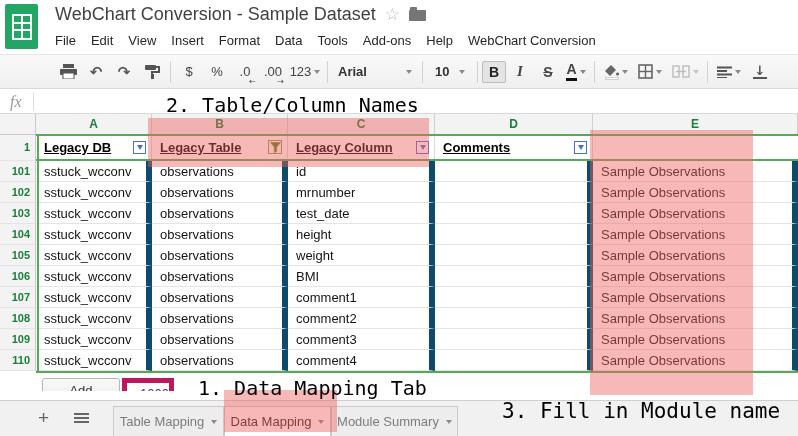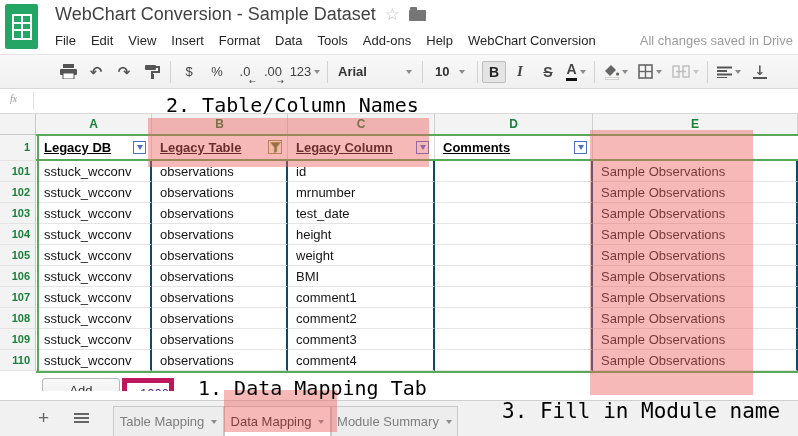--- a/index.html
+++ b/index.html
@@ -43,21 +43,21 @@
   .a-color{font-weight:bold;font-size:14px;border-bottom:3px solid #111;line-height:14px;height:16px;}
   .fill-wrap{display:flex;flex-direction:column;align-items:center;gap:1px;}
   .color-bar{width:14px;height:3px;background:#fdfcf0;border:1px solid #cfcfcf;box-sizing:border-box;}
   .valign{border-bottom:2px solid #555;padding:0 2px;font-family:"DejaVu Sans",sans-serif;
        font-size:13px;font-weight:bold;color:#555;line-height:13px;}
 
   
   .fxbar{position:absolute;top:89px;left:0;right:0;height:25px;background:#fff;
        border-bottom:1px solid #d9d9d9;box-sizing:border-box;}
   .fx-label{position:absolute;left:10px;top:4px;font-family:"Liberation Serif",serif;
-       font-style:italic;font-size:10px;color:#999;}
+       font-style:italic;font-size:16px;color:#999;}
   .fx-divider{position:absolute;left:33px;top:3px;width:1px;height:18px;background:#e0e0e0;}
 
   
   .col-letters{position:absolute;top:114px;left:0;display:flex;height:21px;background:#f3f3f3;
        border-bottom:1px solid #c9c9c9;box-sizing:border-box;width:798px;}
   .corner{width:36px;border-right:1px solid #c9c9c9;box-sizing:border-box;background:#f3f3f3;}
   .col-letter{text-align:center;font-size:12px;font-weight:bold;color:#188038;
        border-right:1px solid #d0d0d0;box-sizing:border-box;padding-top:3px;} .w-a{width:116px;} .w-b{width:136px;} .w-c{width:147px;}
   .w-d{width:158px;} .w-e{width:205px;}
 
@@ -71,21 +71,21 @@
   .fdd-caret{width:0;height:0;border-left:3px solid transparent;border-right:3px solid transparent;
        border-top:5px solid #4a6fd4;}
   .ffn{position:absolute;right:5px;top:5px;width:14px;height:14px;border:1px solid #8aa04f;
        background:#fffef5;box-sizing:border-box;display:flex;align-items:center;justify-content:center;}
 
   .grid-body{position:absolute;top:161px;left:0;}
   .grid-row{display:flex;height:21px;background:#fff;}
   .gutter{width:36px;background:#f3f3f3;border-right:1px solid #c9c9c9;border-bottom:1px solid #e4e4e4;
        box-sizing:border-box;font-size:11px;font-weight:bold;color:#188038;text-align:right;
        padding:4px 5px 0 0;}
-  .cell{border-right:2px solid #0c4a6e;border-bottom:1px solid #e4e4e4;box-sizing:border-box;
+  .cell{border-right:6px solid #0c4a6e;border-bottom:1px solid #e4e4e4;box-sizing:border-box;
        font-size:13px;color:#141414;padding:3px 0 0 8px;white-space:nowrap;overflow:hidden;}
 
   
   .gline{position:absolute;background:#57a957;z-index:2;}
   .gl-top{left:36px;top:134px;width:762px;height:2px;}
   .gl-mid{left:36px;top:159px;width:762px;height:2px;}
   .gl-left{left:37px;top:134px;width:2px;height:239px;}
   .gl-bottom{left:36px;top:371px;width:762px;height:2px;}
 
   
@@ -147,21 +147,20 @@
         <span class="menu-item">Edit</span>
         <span class="menu-item">View</span>
         <span class="menu-item">Insert</span>
         <span class="menu-item">Format</span>
         <span class="menu-item">Data</span>
         <span class="menu-item">Tools</span>
         <span class="menu-item">Add-ons</span>
         <span class="menu-item">Help</span>
         <span class="menu-item">WebChart Conversion</span>
       </div>
-    <span class="save-status">All changes saved in Drive</span>
   </div>
 
   <div class="toolbar">
     <span class="tb-btn" style="margin-left:54px;">
       <svg width="17" height="15" viewBox="0 0 17 15">
         <rect x="3" y="0" width="11" height="4" fill="#555"></rect>
         <rect x="0" y="5" width="17" height="6" rx="1" fill="#555"></rect>
         <rect x="3" y="9" width="11" height="6" fill="#fff" stroke="#555"></rect>
       </svg>
     </span>

